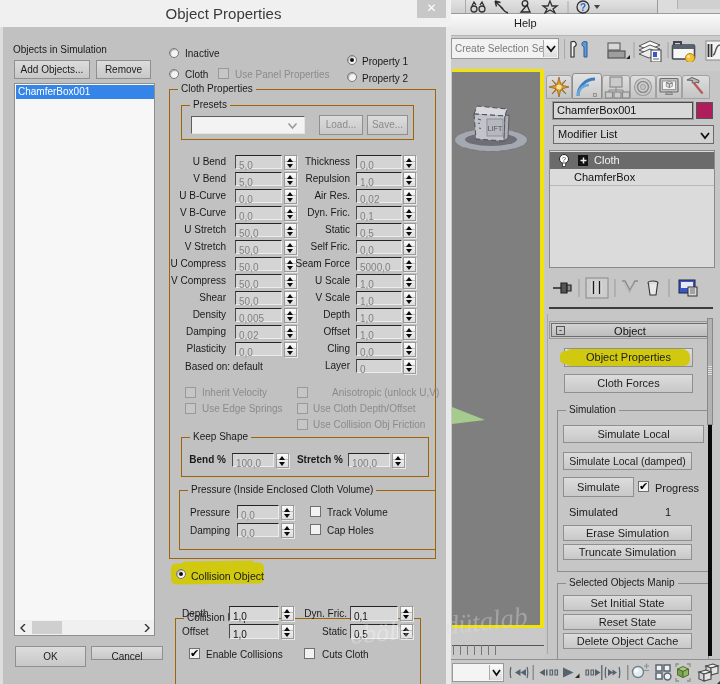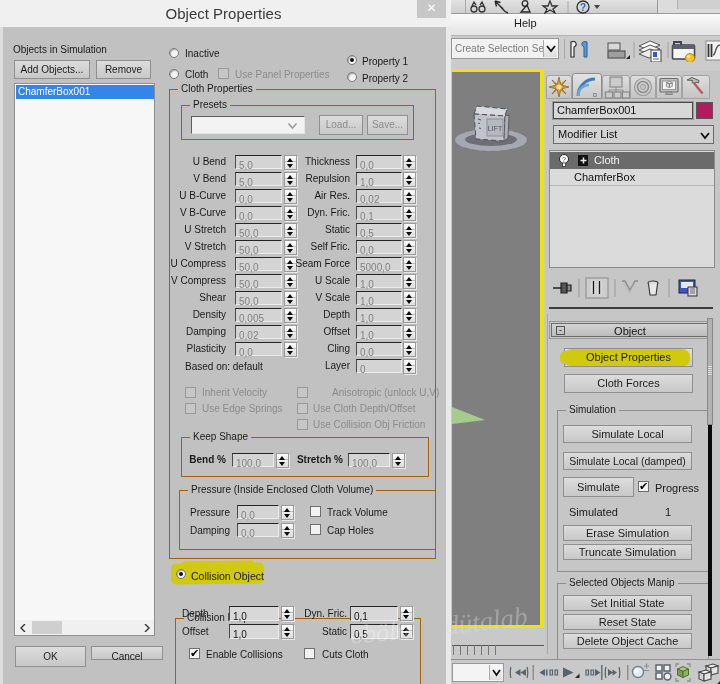--- a/index.html
+++ b/index.html
@@ -548,21 +548,21 @@
     <div class="btn" style="left:19px;top:277px;width:129px;height:19px;line-height:17px;font-size:11px;">
       <div class="abs" style="left:0px;top:0px;width:125px;height:17px;background:#d0c90f;border-radius:6px 8px 7px 6px;"></div>
       <div class="abs" style="left:-5px;top:2px;width:12px;height:13px;background:#d0c90f;border-radius:5px;"></div>
       <span style="position:relative;">Object Properties</span>
     </div>
     <div class="btn" style="left:19px;top:303px;width:129px;height:19px;line-height:17px;font-size:11px;">Cloth Forces</div>
 
     <div class="grp" style="left:12px;top:339px;width:152px;height:162px;border-color:#8e8e8e;">
       <span class="glbl" style="background:#c6c6c6;">Simulation</span>
     </div>
-    <div class="btn" style="left:18px;top:354px;width:129px;height:18px;line-height:16px;font-size:11px;">Simulate Local</div>
+    <div class="btn" style="left:18px;top:354px;width:141px;height:18px;line-height:16px;font-size:11px;">Simulate Local</div>
     <div class="btn" style="left:18px;top:381px;width:129px;height:18px;line-height:16px;font-size:10.5px;white-space:nowrap;">Simulate Local (damped)</div>
     <div class="btn" style="left:18px;top:406px;width:71px;height:20px;line-height:18px;font-size:11px;">Simulate</div>
     <div class="cb on" style="left:93px;top:410px;"></div>
     <div class="lbl" style="left:110px;top:411px;font-size:11px;">Progress</div>
     <div class="lbl" style="left:24px;top:435px;font-size:11px;">Simulated</div>
     <div class="lbl" style="left:120px;top:435px;font-size:11px;">1</div>
     <div class="btn" style="left:18px;top:473px;width:129px;height:16px;line-height:14px;font-size:11px;">Truncate Simulation</div>
     <div class="btn" style="left:18px;top:454px;width:129px;height:16px;line-height:14px;font-size:11px;">Erase Simulation</div>
 
     <div class="grp" style="left:12px;top:512px;width:152px;height:80px;border-color:#8e8e8e;">

